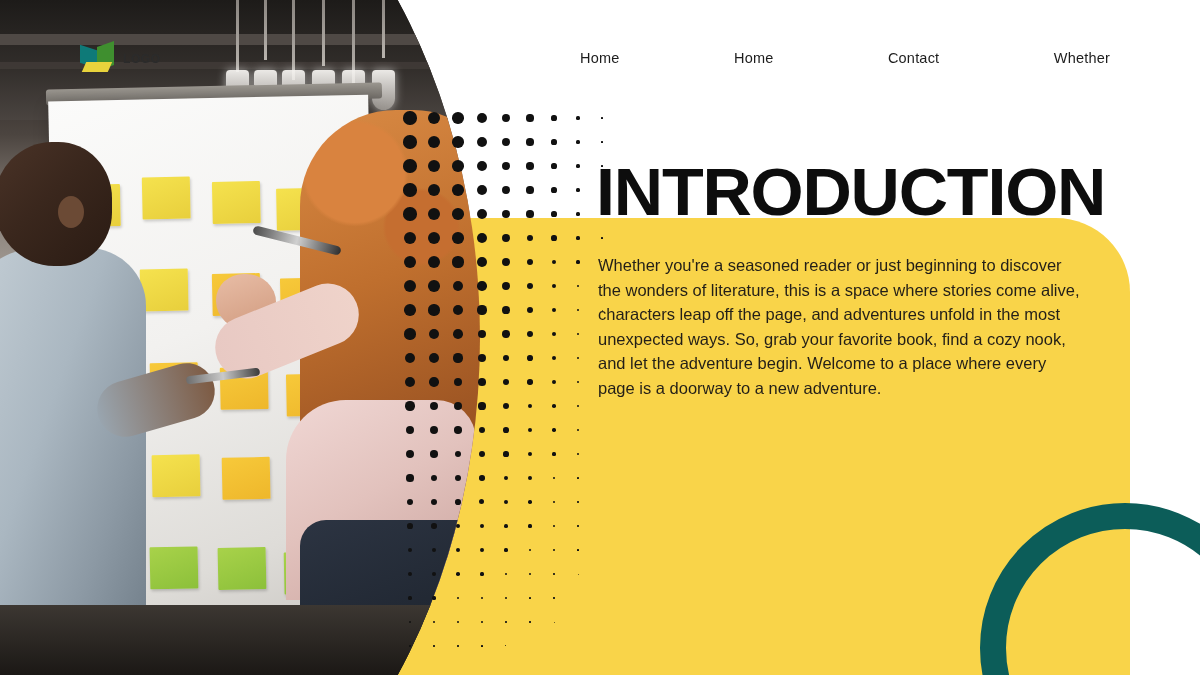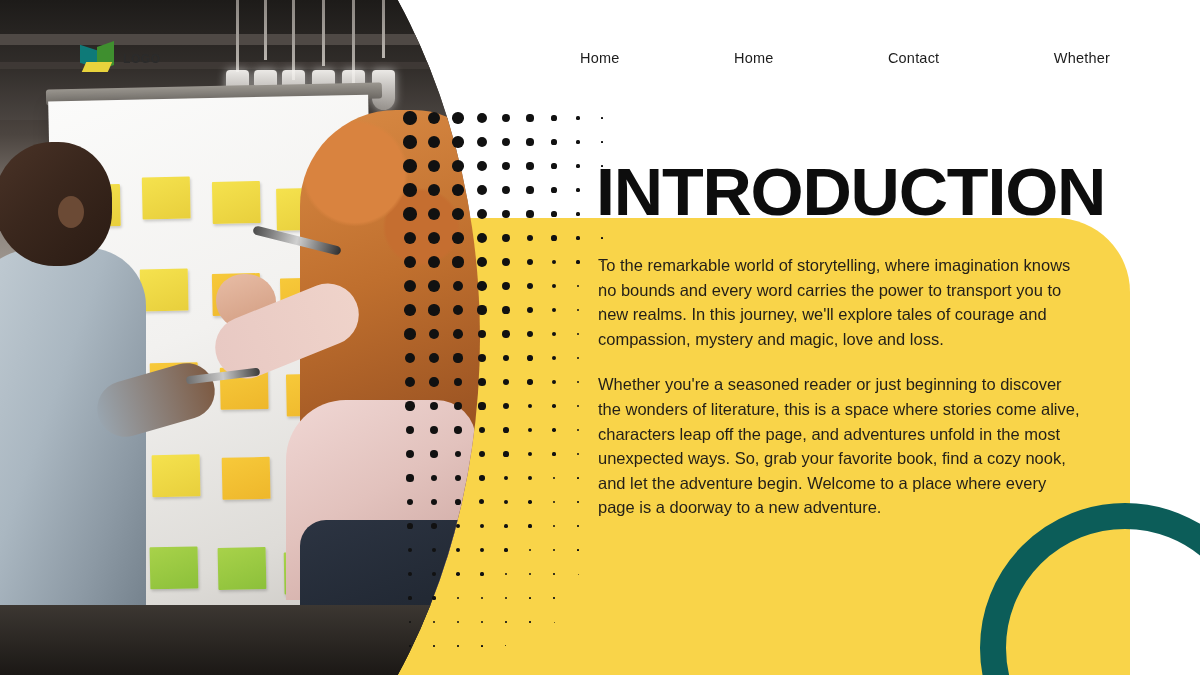--- a/index.html
+++ b/index.html
@@ -545,17 +545,16 @@
       <a class="nav-link" href="#">Home</a>
       <a class="nav-link" href="#">Home</a>
       <a class="nav-link" href="#">Contact</a>
       <a class="nav-link" href="#">Whether</a>
     </div>
   </div>
 
   <h1 class="headline">INTRODUCTION</h1>
 
   <div class="copy">
-    <p>To the remarkable world of storytelling, where imagination knows no bounds and every word carries the power to transport you to new realms. In this journey, we'll explore tales of courage and compassion, mystery and magic, love and loss.</p>
     <p>Whether you're a seasoned reader or just beginning to discover the wonders of literature, this is a space where stories come alive, characters leap off the page, and adventures unfold in the most unexpected ways. So, grab your favorite book, find a cozy nook, and let the adventure begin. Welcome to a place where every page is a doorway to a new adventure.</p>
   </div>
 
 </div>
 
 </body></html>

